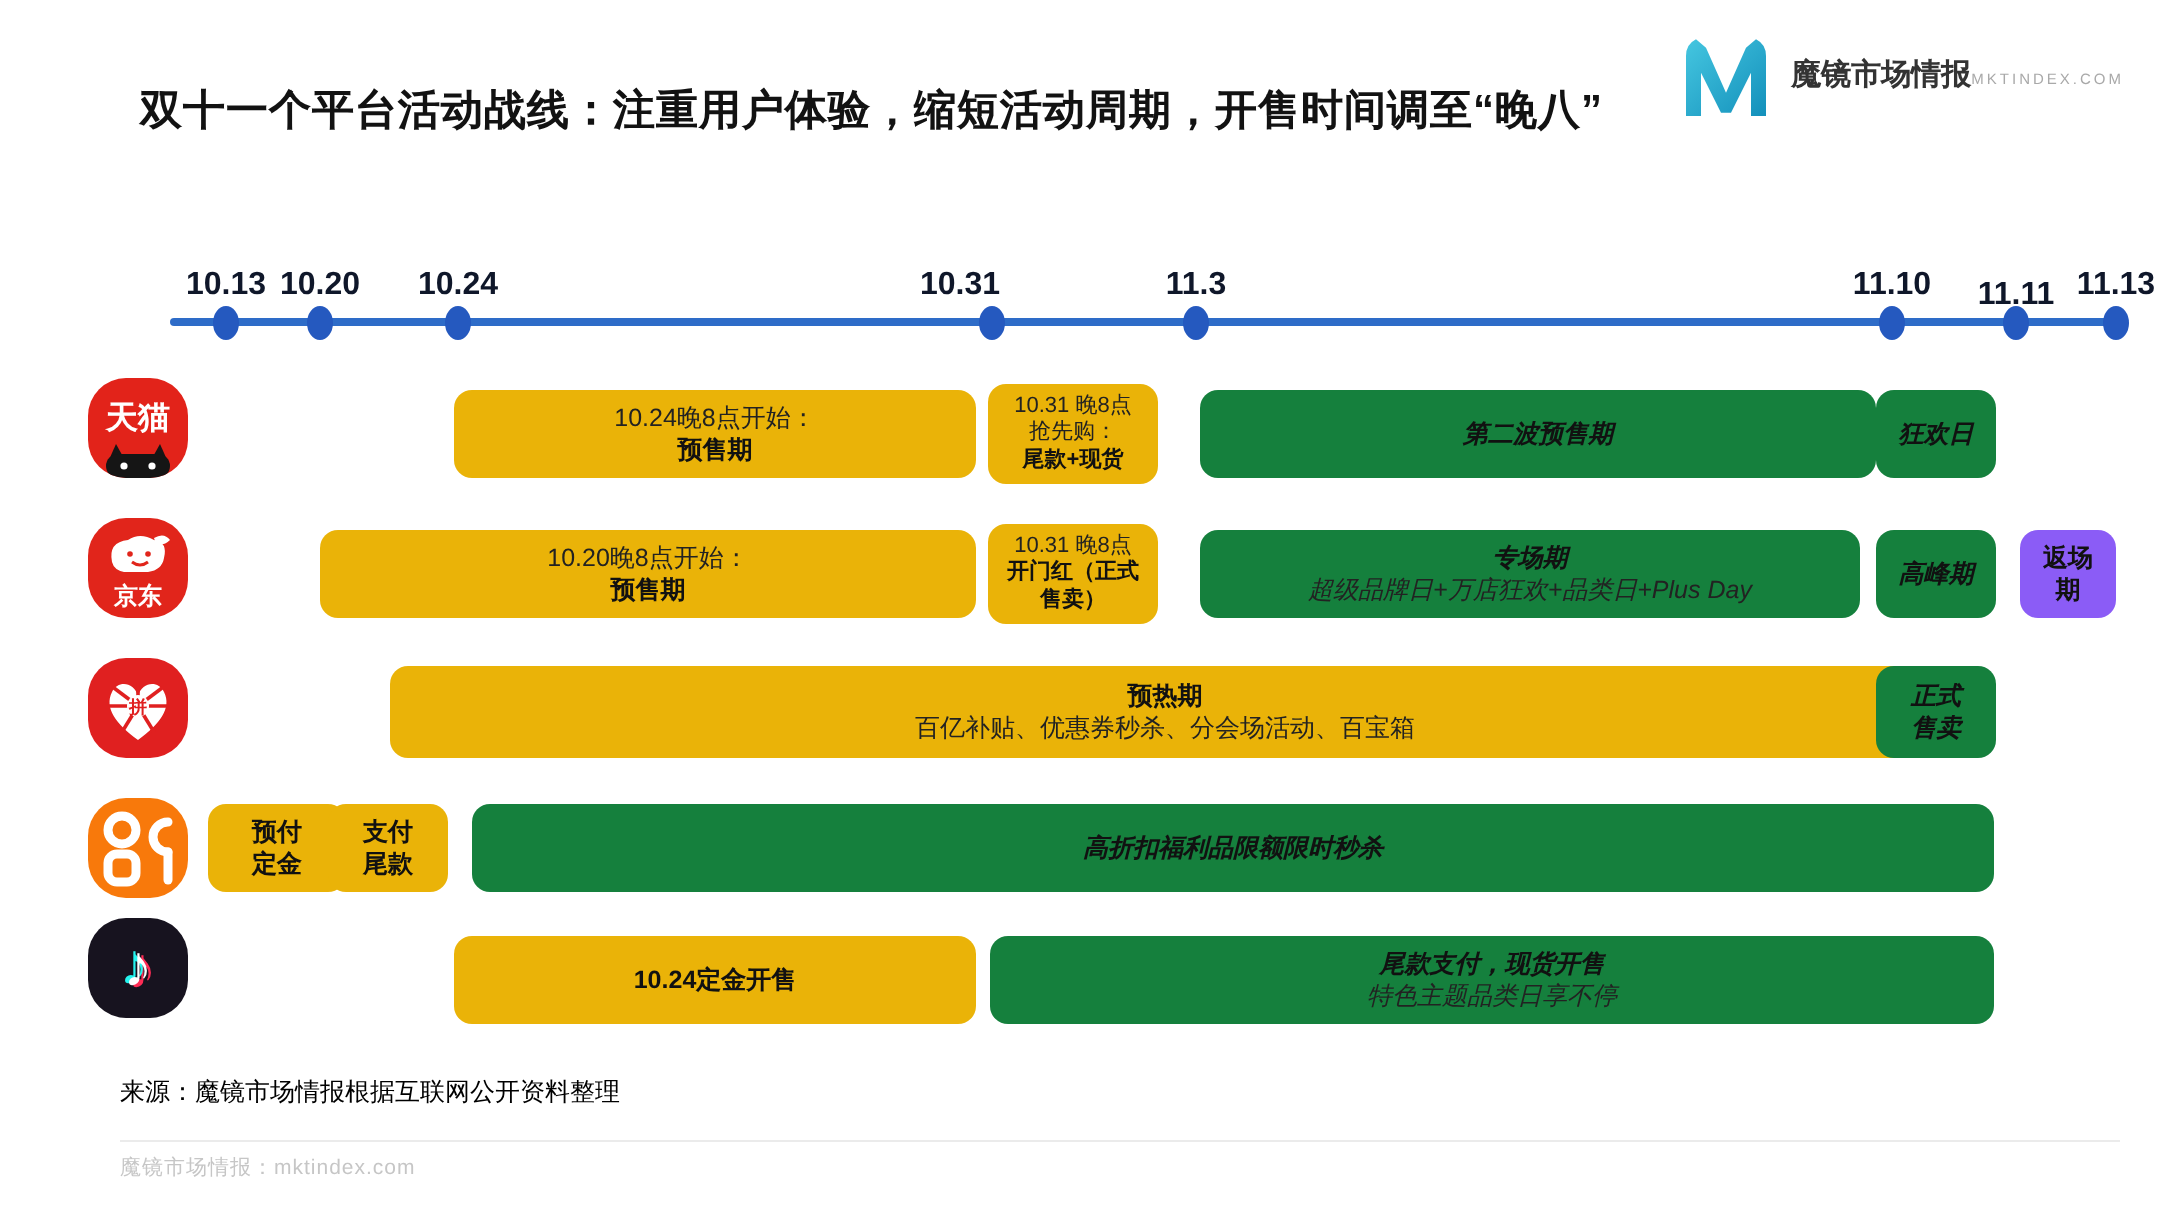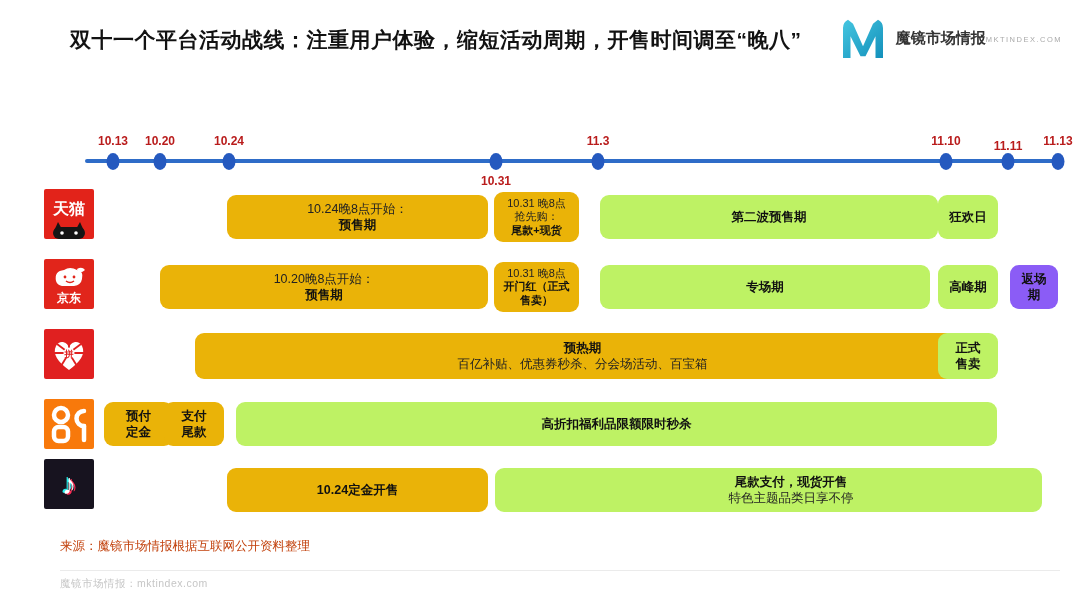--- a/index.html
+++ b/index.html
@@ -1,48 +1,48 @@
 <!DOCTYPE html>
 <html><head>
 <meta charset="utf-8">
 <style>
   html,body{margin:0;padding:0;background:#ffffff;}
   .stage{position:relative;width:1080px;height:608px;background:#fff;overflow:hidden;
          font-family:"Liberation Sans","DejaVu Sans",sans-serif;}
   
-  .title{position:absolute;left:70px;top:26px;font-size:21px;font-weight:bold;
+  .title{position:absolute;left:70px;top:41px;font-size:21px;font-weight:bold;
          color:#121212;letter-spacing:.5px;white-space:nowrap;}
   .logo{position:absolute;right:18px;top:16px;display:flex;align-items:center;gap:8px;}
   .logo-text{display:flex;flex-direction:row;align-items:center;line-height:1.2;}
   .brand{font-size:15px;font-weight:bold;color:#333;white-space:nowrap;}
   .site{font-size:7.5px;color:#a9a9a9;letter-spacing:1.5px;margin-top:2px;}
   
   .axis{position:absolute;height:4px;border-radius:2px;background:#2e6cc8;}
   .dot{position:absolute;width:13px;height:17px;border-radius:50%;background:#2559bf;
        transform:translateX(-50%);top:153px;}
-  .dlabel{position:absolute;top:134px;transform:translateX(-50%);font-size:12px;
-          font-weight:bold;color:#b91c1c;white-space:nowrap;}
-  
-  .picon{position:absolute;left:44px;width:50px;height:50px;border-radius:2px;overflow:hidden;}
+  .dlabel{position:absolute;top:134px;transform:translateX(-50%);font-size:16px;
+          font-weight:bold;color:#0f172a;white-space:nowrap;}
+  
+  .picon{position:absolute;left:44px;width:50px;height:50px;border-radius:19px;overflow:hidden;}
   .picon svg{display:block;width:100%;height:100%;}
   .note{position:absolute;left:0;top:0;width:100%;height:100%;display:flex;align-items:center;
         justify-content:center;color:#fff;font-size:29px;
         text-shadow:-2px -1px 0 #25f4ee,2px 1px 0 #fe2c55;}
   
   .bar{position:absolute;border-radius:9px;display:flex;flex-direction:column;align-items:center;
        justify-content:center;text-align:center;color:#222;}
   .bar.md{font-size:12.5px;line-height:16px;}
   .bar.sm{font-size:11px;line-height:13.5px;}
   .bar div{white-space:nowrap;}
   .bar .b{font-weight:bold;color:#111;}
   .c-blue{background:#eab308;}
-  .c-teal{background:#bef264;}
+  .c-teal{background:#15803d;font-style:italic;}
   .c-gray{background:#8b5cf6;}
   
-  .src{position:absolute;left:60px;top:538px;font-size:12.5px;color:#c2410c;}
+  .src{position:absolute;left:60px;top:538px;font-size:12.5px;color:#000000;}
   .fdiv{position:absolute;left:60px;top:570px;width:1000px;height:1px;background:#ebebeb;}
   .foot{position:absolute;left:60px;top:577px;font-size:10.5px;color:#c6c6c6;letter-spacing:.5px;}
 </style>
 </head>
 <body>
 
 <div class="stage">
   <div class="title">双十一个平台活动战线：注重用户体验，缩短活动周期，开售时间调至“晚八”</div>
 
   <div class="logo">
@@ -109,20 +109,21 @@
         <div>10.20晚8点开始：</div>
         <div class="b">预售期</div>
       </div>
       <div class="bar sm c-blue" style="left: 494px; width: 85px; top: 262px; height: 50px;">
         <div>10.31 晚8点</div>
         <div class="b">开门红（正式</div>
         <div class="b">售卖）</div>
       </div>
       <div class="bar md c-teal" style="left: 600px; width: 330px; top: 265px; height: 44px;">
         <div class="b">专场期</div>
+        <div>超级品牌日+万店狂欢+品类日+Plus Day</div>
       </div>
       <div class="bar md c-teal" style="left: 938px; width: 60px; top: 265px; height: 44px;">
         <div class="b">高峰期</div>
       </div>
       <div class="bar md c-gray" style="left: 1010px; width: 48px; top: 265px; height: 44px;">
         <div class="b">返场</div>
         <div class="b">期</div>
       </div>
       <div class="picon" style="top: 329px; background: rgb(224, 32, 32);">
         <svg viewBox="0 0 50 50">
@@ -166,36 +167,36 @@
       </div>
       <div class="bar md c-teal" style="left: 236px; width: 761px; top: 402px; height: 44px;">
         <div class="b">高折扣福利品限额限时秒杀</div>
       </div>
       <div class="picon" style="top: 459px; background: rgb(23, 19, 31);">
         <span class="note">♪</span>
       </div>
       <div class="bar md c-blue" style="left: 227px; width: 261px; top: 468px; height: 44px;">
         <div class="b">10.24定金开售</div>
       </div>
-      <div class="bar md c-teal" style="left: 495px; width: 502px; top: 468px; height: 44px; padding-left: 45px;">
+      <div class="bar md c-teal" style="left: 495px; width: 502px; top: 468px; height: 44px;">
         <div class="b">尾款支付，现货开售</div>
         <div>特色主题品类日享不停</div>
       </div>
     </div>
 
   <div class="src">来源：魔镜市场情报根据互联网公开资料整理</div>
   <div class="fdiv"></div>
   <div class="foot">魔镜市场情报：mktindex.com</div>
 <div class="dlabel" style="left: 113px;">10.13</div>
     <div class="dot" style="left: 113px;"></div>
     <div class="dlabel" style="left: 160px;">10.20</div>
     <div class="dot" style="left: 160px;"></div>
     <div class="dlabel" style="left: 229px;">10.24</div>
     <div class="dot" style="left: 229px;"></div>
-    <div class="dlabel" style="left: 496px; margin-top: 40px;">10.31</div>
+    <div class="dlabel" style="left: 480px;">10.31</div>
     <div class="dot" style="left: 496px;"></div>
     <div class="dlabel" style="left: 598px;">11.3</div>
     <div class="dot" style="left: 598px;"></div>
     <div class="dlabel" style="left: 946px;">11.10</div>
     <div class="dot" style="left: 946px;"></div>
     <div class="dlabel" style="left: 1008px; top: 139px;">11.11</div>
     <div class="dot" style="left: 1008px;"></div>
     <div class="dlabel" style="left: 1058px;">11.13</div>
     <div class="dot" style="left: 1058px;"></div>
   </div>

